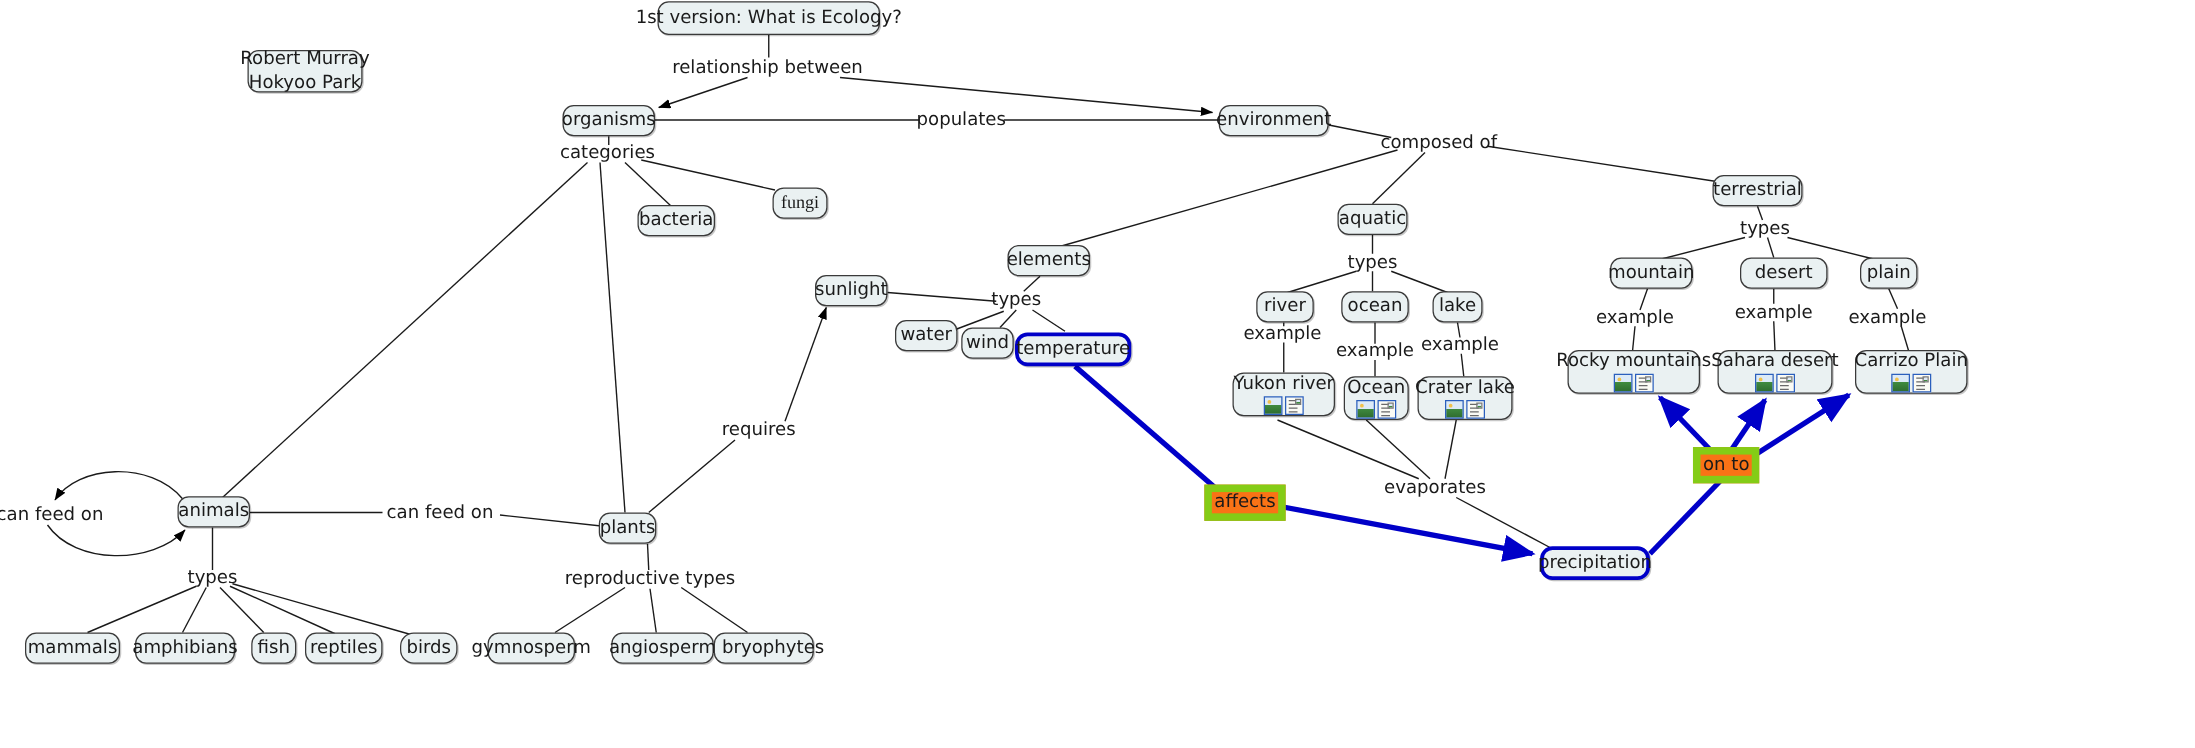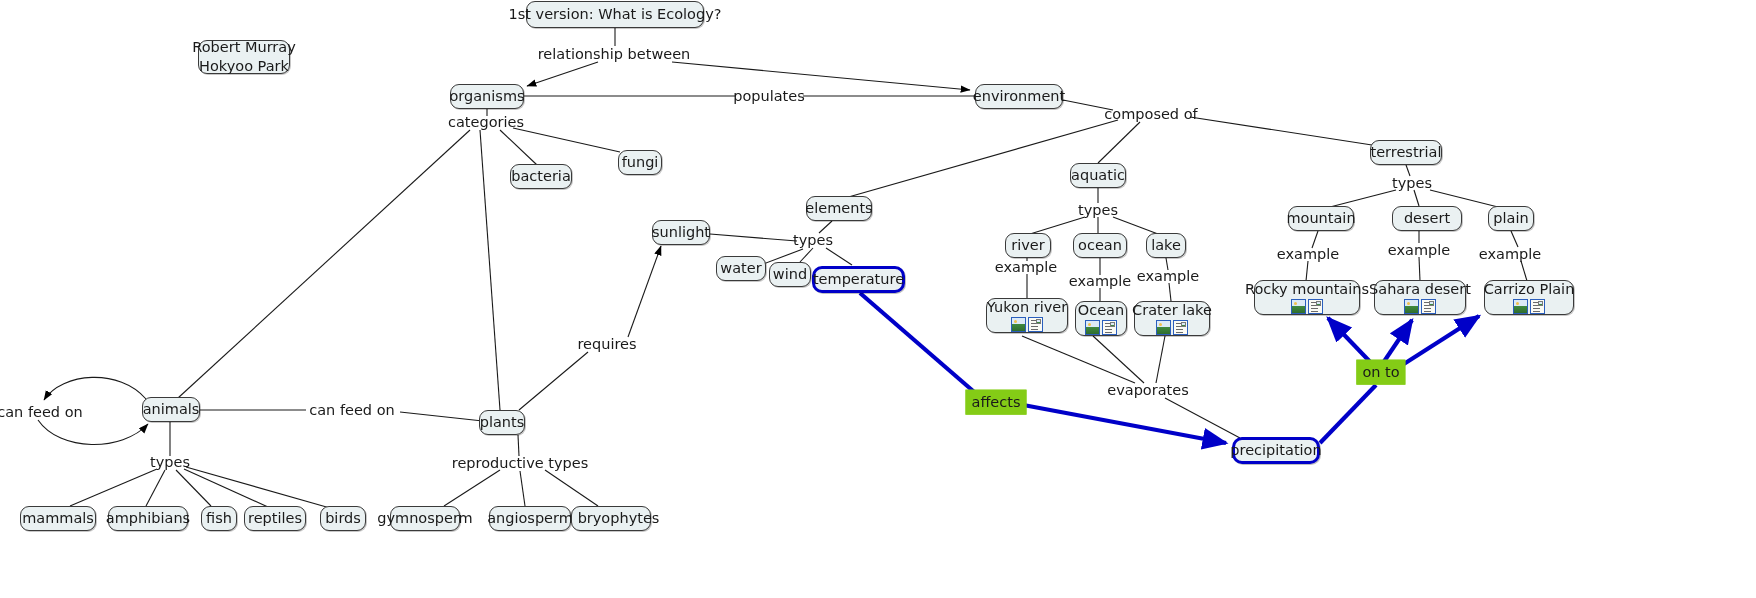--- a/index.html
+++ b/index.html
@@ -52,22 +52,22 @@
   }
   .link-label {
     position: absolute;
     font-size: 14.5px;
     color: #1a1a1a;
     background: transparent;
     white-space: nowrap;
     transform: translate(-50%, -50%);
   }
   .link-label.blue-box {
-    border: 4px solid #84cc16;
-    background: #84cc16;
+    border: 6px solid #84cc16;
+    background: #f97316;
     padding: 0px 2px;
     line-height: 1.15;
   }
   .icon-row {
     display: flex;
     gap: 2px;
     margin-top: 1px;
     justify-content: center;
   }
   .mini-icon {
@@ -229,21 +229,21 @@
   </div>
 
   <div class="node" style="left:450px; top:84px; width:74px; height:25px;">
     <span>organisms</span>
   </div>
 
   <div class="node" style="left:975px; top:84px; width:88px; height:25px;">
     <span>environment</span>
   </div>
 
-  <div class="node" style="left:618px; top:150px; width:44px; height:25px;">
+  <div class="node" style="left:618px; top:150px; width:44px; height:25px;font-family:Liberation Serif, serif;">
     <span>fungi</span>
   </div>
 
   <div class="node" style="left:510px; top:164px; width:62px; height:25px;">
     <span>bacteria</span>
   </div>
 
   <div class="node" style="left:1070px; top:163px; width:56px; height:25px;">
     <span>aquatic</span>
   </div>
@@ -365,21 +365,21 @@
   </div>
 
   <div class="node" style="left:201px; top:506px; width:36px; height:25px;">
     <span>fish</span>
   </div>
 
   <div class="node" style="left:244px; top:506px; width:62px; height:25px;">
     <span>reptiles</span>
   </div>
 
-  <div class="node" style="left:320px; top:506px; width:46px; height:25px;">
+  <div class="node" style="left:320px; top:506px; width:46px; height:25px;border-radius:11px;">
     <span>birds</span>
   </div>
 
   <div class="node" style="left:390px; top:506px; width:70px; height:25px;">
     <span>gymnosperm</span>
   </div>
 
   <div class="node" style="left:489px; top:506px; width:82px; height:25px;">
     <span>angiosperm</span>
   </div>

